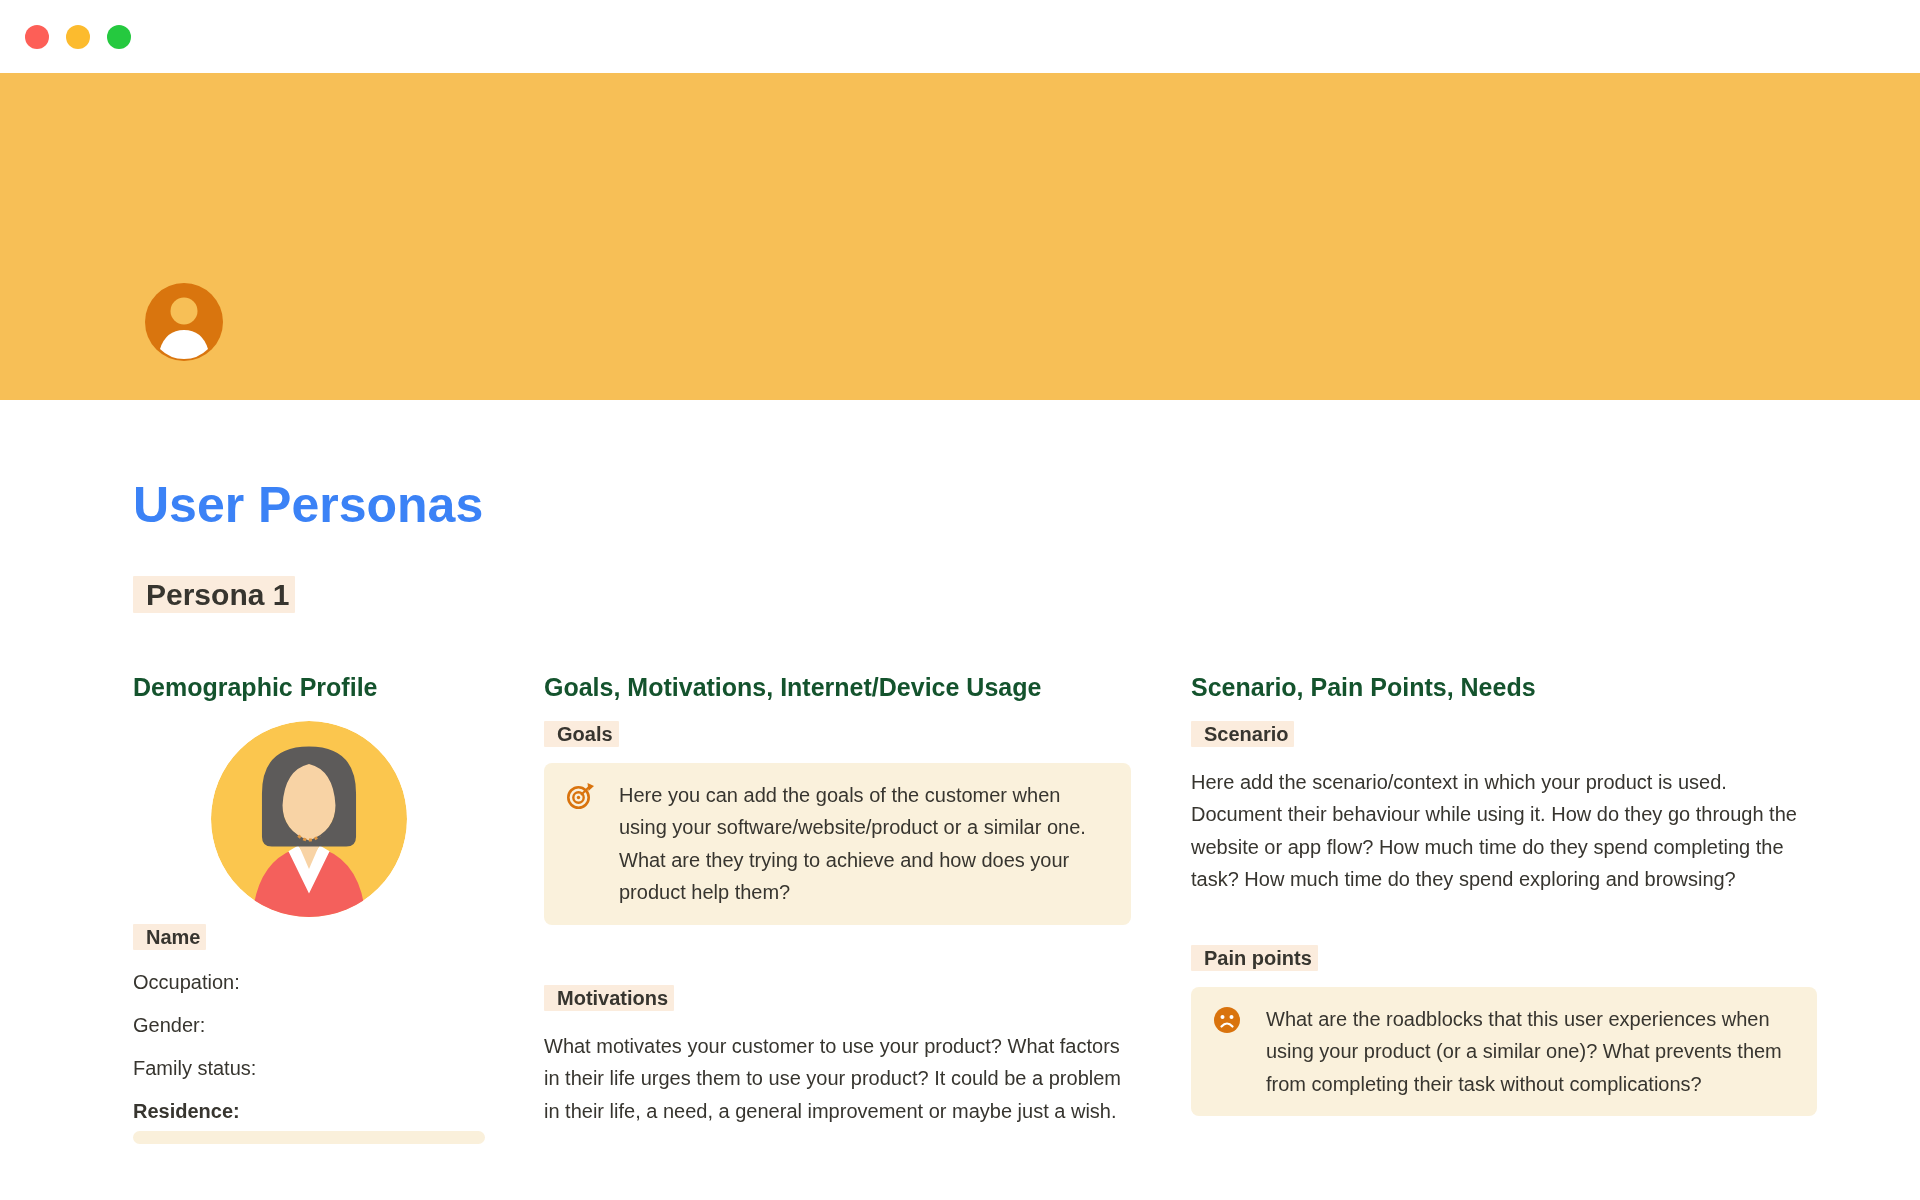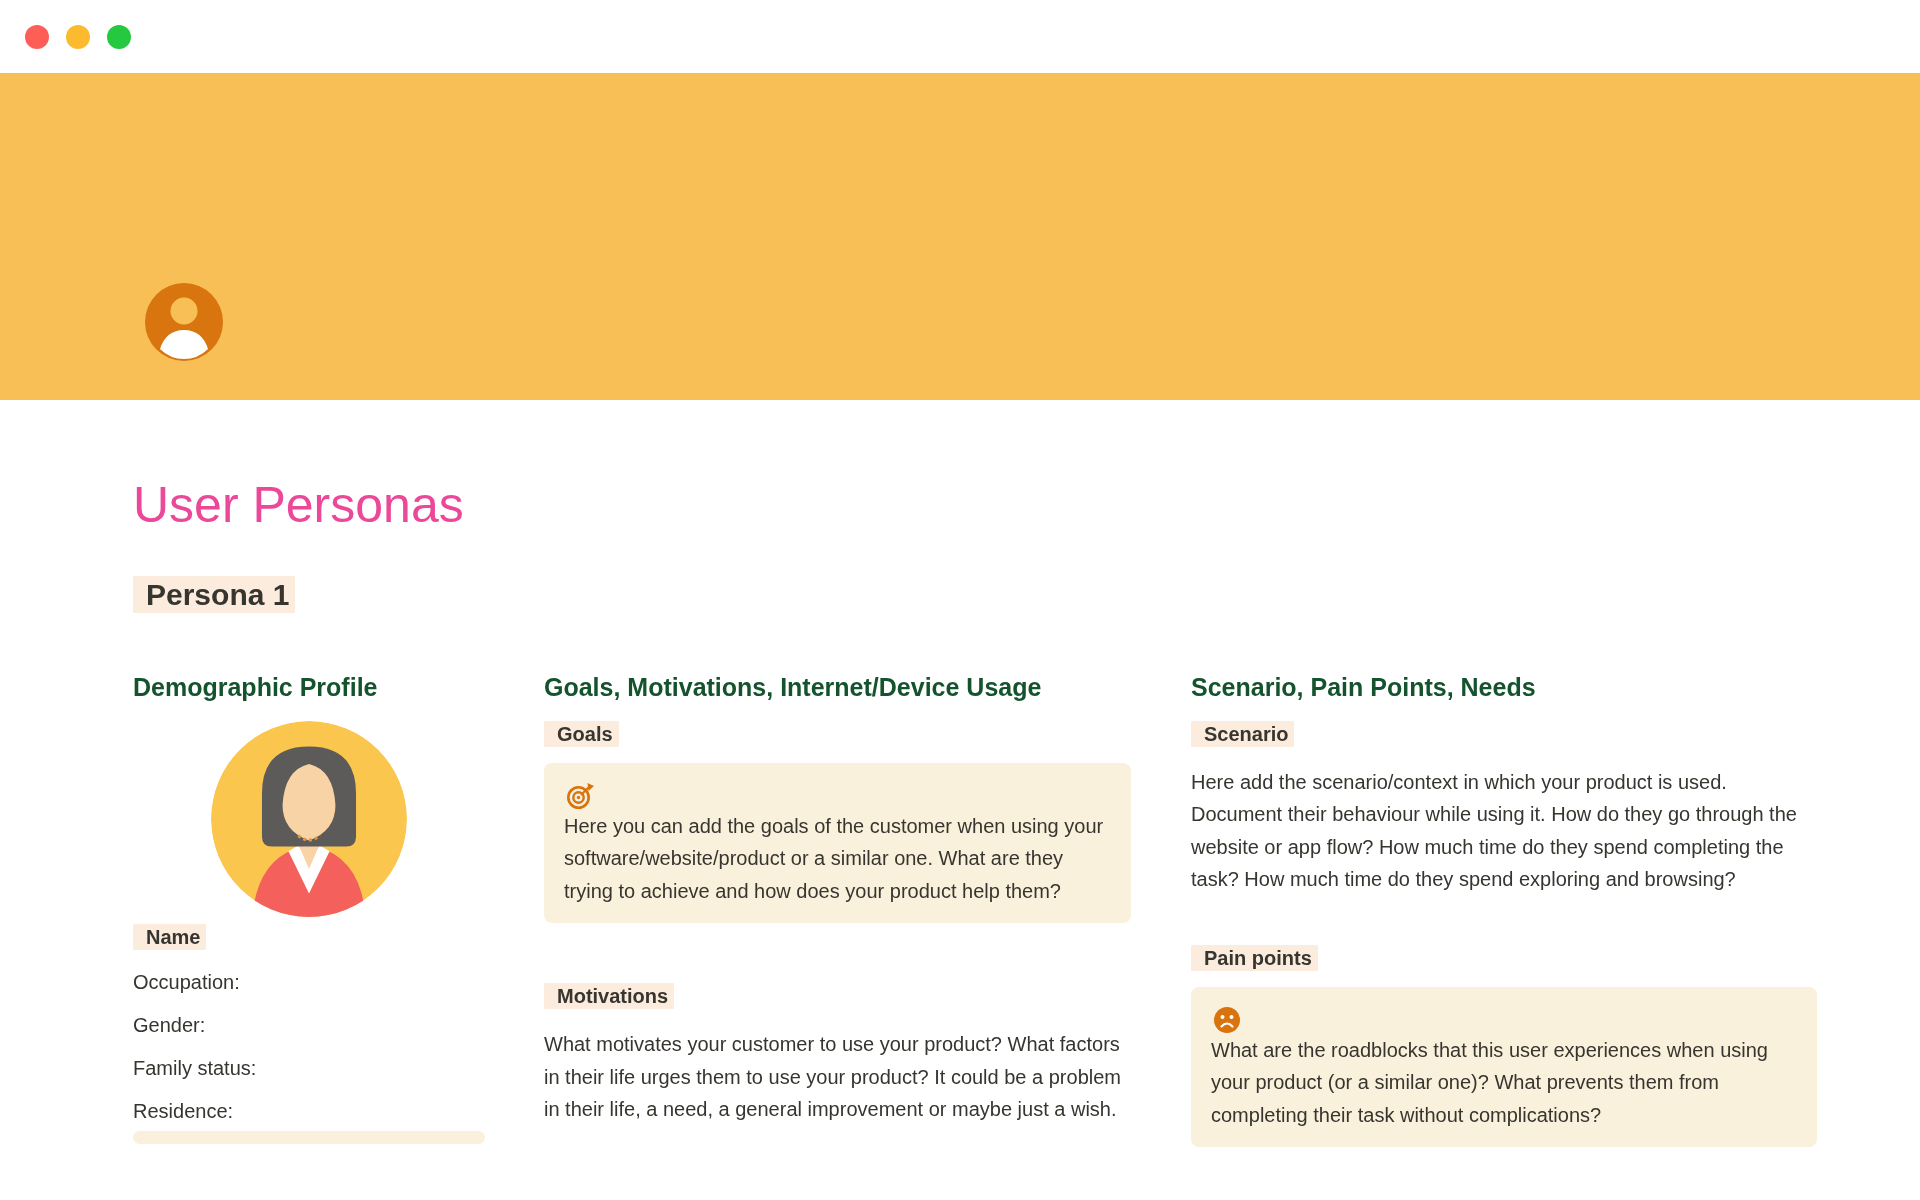--- a/index.html
+++ b/index.html
@@ -21,52 +21,52 @@
 
   
   .hero { position: relative; }
   .banner { height: 327px; background: #f7bf56; }
   .page-icon { position: absolute; left: 145px; top: 283px; width: 78px; height: 78px; cursor: pointer; }
 
   
   .content { padding-left: 133px; }
   h1.page-title {
     margin: 75px 0 0 0; font-size: 50px; line-height: 1.2;
-    font-weight: 400; color: #ec4899; letter-spacing: 0;
+    font-weight: 700; color: #3b82f6; letter-spacing: 0;
   }
   h2.section-heading { margin: 40px 0 0 0; font-size: 30px; line-height: 1.3; font-weight: 700; }
   .hl { background: #fbecdd; padding: 2px 6px 2px 13px; border-radius: 1px; }
 
   .columns { display: flex; gap: 60px; margin-top: 57px; width: 1684px; }
   .col h3 { margin: 0; font-size: 25px; line-height: 1.3; font-weight: 700; color: #14532d; }
   .col-demo { flex: 0 0 351px; width: 351px; }
   .col-goals { flex: 0 0 587px; width: 587px; }
   .col-scenario { flex: 0 0 626px; width: 626px; }
 
   .subhead { margin-top: 15px; font-size: 20px; line-height: 30px; font-weight: 700; }
   .mt-58 { margin-top: 58px; }
   .mt-47 { margin-top: 47px; }
 
   .body-text { margin-top: 17px; font-size: 20px; line-height: 32.5px; }
   .body-text p { margin: 0; }
 
   .callout {
     margin-top: 14px; background: #faf1dc; border-radius: 8px;
-    padding: 16px 20px; display: flex; align-items: flex-start; flex-direction: column;
+    padding: 16px 20px; display: flex; align-items: flex-start;
   }
   .callout .c-icon { width: 28px; height: 28px; flex: 0 0 28px; margin: 3px 25px 0 2px; }
   .callout p { margin: 0; font-size: 20px; line-height: 32.5px; }
 
   .avatar-wrap { margin-top: 17px; display: flex; justify-content: center; }
   .avatar-wrap svg { width: 196px; height: 196px; }
 
   .name-head { margin-top: 5px; }
   .fields { margin-top: 14px; font-size: 20px; }
   .fields p { margin: 0 0 11px 0; line-height: 32px; }
-  .fields p:last-child { margin-bottom: 0; }
+  .fields p:last-child { margin-bottom: 0; font-weight: bold; }
 
   .pill-divider {
     margin-top: 4px; width: 352px; height: 13px;
     background: #faf0db; border-radius: 7px;
   }
 </style>
 </head>
 <body>
 
 <div class="hero">

